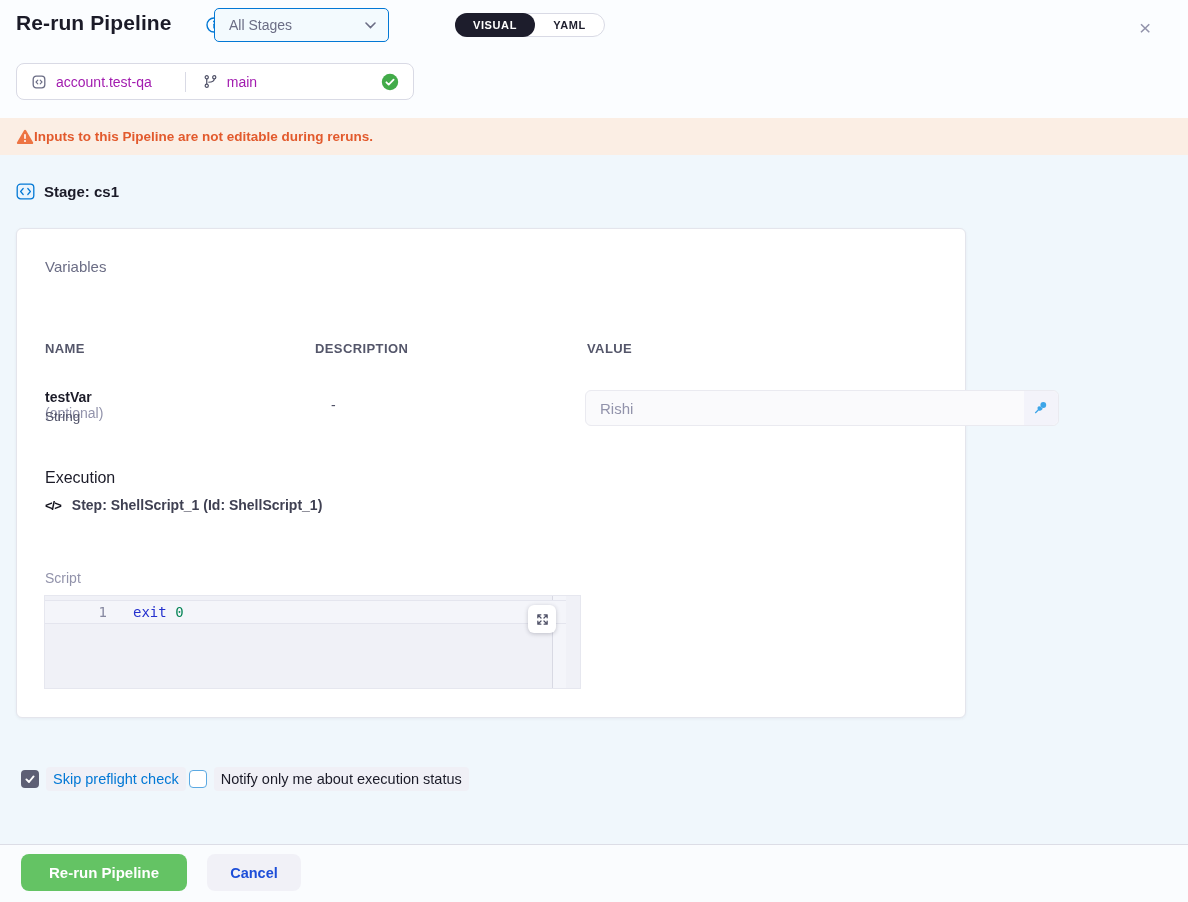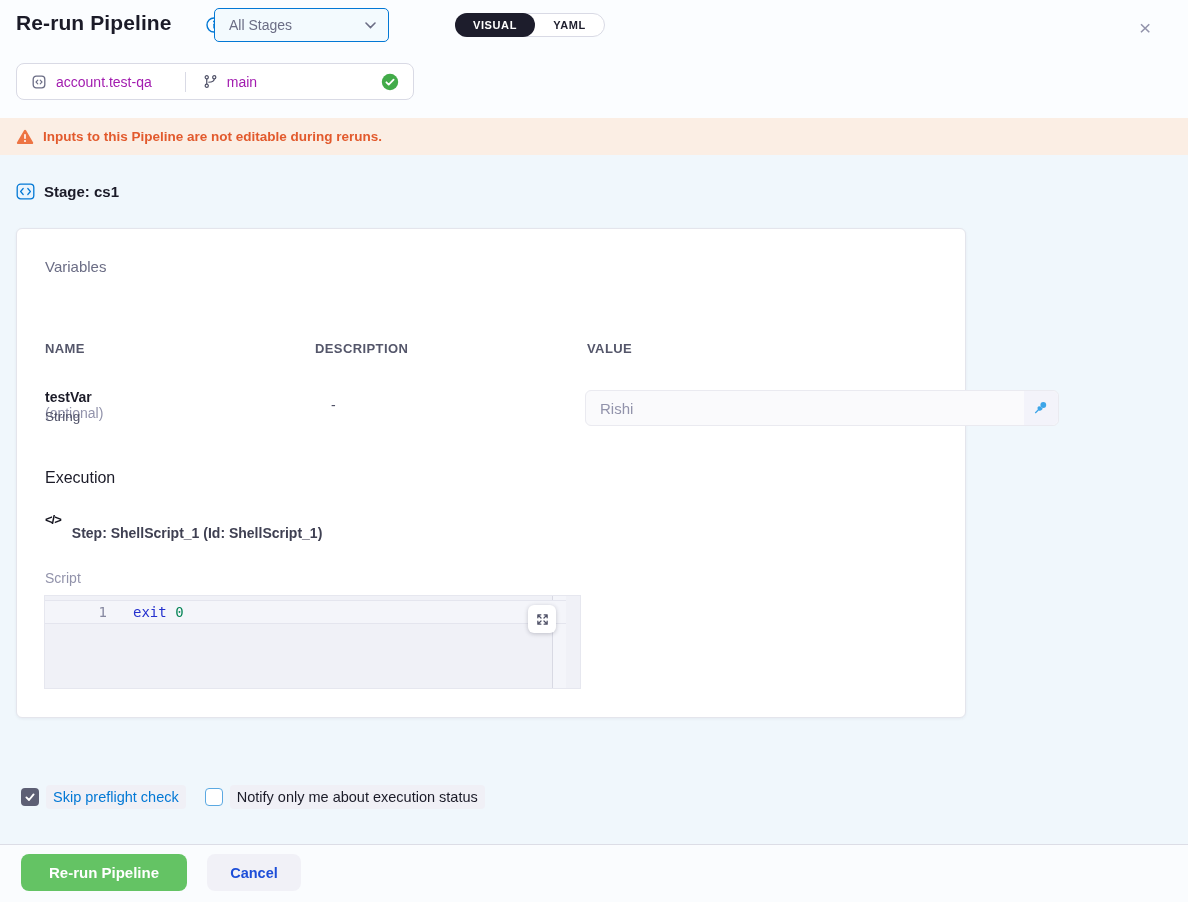--- a/index.html
+++ b/index.html
@@ -32,21 +32,21 @@
 
   
   .context-pill{left:16px;top:63px;width:398px;height:37px;background:#fff;border:1px solid var(--pill_border);
     border-radius:8px;display:flex;align-items:center;padding:0 14px;gap:9px;}
   .context-pill .ctx-text{font-size:14px;color:#a21caf;}
   .ctx-divider{width:1px;height:20px;background:var(--pill_border);margin:0 8px 0 24px;}
   .ctx-spacer{flex:1;}
 
   
   .banner{position:absolute;top:118px;left:0;width:1188px;height:37px;background:var(--warning_bg);
-    display:flex;align-items:center;padding:0 16px;gap:9px;text-align:right;}
+    display:flex;align-items:center;padding:0 16px;text-align:right;}
   .banner-text{font-size:13.5px;font-weight:bold;color:var(--warning_text);}
 
   
   .stage-heading{left:16px;top:182px;display:flex;align-items:center;gap:9px;}
   .stage-heading .txt{font-size:15px;font-weight:bold;color:var(--title_dark);}
 
   
   .card{left:16px;top:228px;width:950px;height:490px;background:#fff;border:1px solid var(--card_border);
     border-radius:6px;box-shadow:0 1px 3px rgba(40,41,61,.06);}
   .vars-title{left:28px;top:29px;font-size:15px;color:var(--text_gray);}
@@ -60,35 +60,35 @@
     border-radius:6px;display:flex;align-items:center;}
   .value-input{flex:1;height:100%;border:none;background:transparent;outline:none;padding:0 14px;
     font-size:15px;color:#4F5167;font-family:"Liberation Sans",sans-serif;}
   .value-input::placeholder{color:var(--muted);}
   .pin-btn{width:34px;height:34px;display:flex;align-items:center;justify-content:center;cursor:pointer;
     background:#F3F3FA;border-radius:0 6px 6px 0;}
 
   .exec-title{left:28px;top:240px;font-size:16px;font-weight:normal;color:var(--title_dark);}
   .step-row{left:28px;top:268px;display:flex;align-items:center;gap:11px;}
   .code-glyph{font-size:13px;font-weight:bold;color:#14141F;letter-spacing:-1px;}
-  .step-label{font-size:14px;font-weight:bold;color:var(--step_text);margin-top:28px;}
+  .step-label{font-size:14px;font-weight:bold;color:var(--step_text);}
   .script-label{left:28px;top:341px;font-size:14px;color:var(--muted);}
   .editor{left:27px;top:366px;width:537px;height:94px;background:var(--editor_bg);border:1px solid #E6E7EF;}
   .editor .gutterline{position:absolute;right:14px;top:0;bottom:0;width:14px;border-left:1px solid #D8D9E3;
     background:#F4F5FA;}
   .code-line{position:absolute;left:0;top:4px;width:521px;height:24px;display:flex;align-items:center;
     background:#F4F5FA;border-top:1px solid #E4E5EE;border-bottom:1px solid #E4E5EE;}
   .lineno{width:62px;text-align:right;font-family:"DejaVu Sans Mono",monospace;font-size:14px;color:#8688A0;}
   .codetext{margin-left:26px;font-family:"DejaVu Sans Mono",monospace;font-size:14px;}
   .kw{color:var(--keyword_blue);} .num{color:var(--number_green);}
   .expand-btn{position:absolute;left:483px;top:9px;width:28px;height:28px;background:#fff;border-radius:6px;
     box-shadow:0 1px 4px rgba(40,41,61,.25);display:flex;align-items:center;justify-content:center;cursor:pointer;}
 
   
-  .options-row{left:21px;top:785px;display:flex;align-items:flex-start;gap:19px;}
+  .options-row{left:21px;top:767px;display:flex;align-items:flex-start;gap:3px;}
   .opt{display:flex;align-items:center;gap:7px;cursor:pointer;}
   .cb{width:18px;height:18px;border-radius:4px;flex:none;display:flex;align-items:center;justify-content:center;}
   .cb.checked{background:var(--checkbox_checked);}
   .cb.unchecked{background:#fff;border:1.5px solid #5BA9E2;}
   .opt-label{font-size:14.5px;background:var(--chip_bg);padding:4px 7px;border-radius:4px;}
   .opt-label.link{color:var(--primary_blue);}
   .opt-label.plain{color:var(--title_dark);}
 
   
   .footer{position:absolute;left:0;top:844px;width:1188px;height:58px;background:var(--footer_bg);

